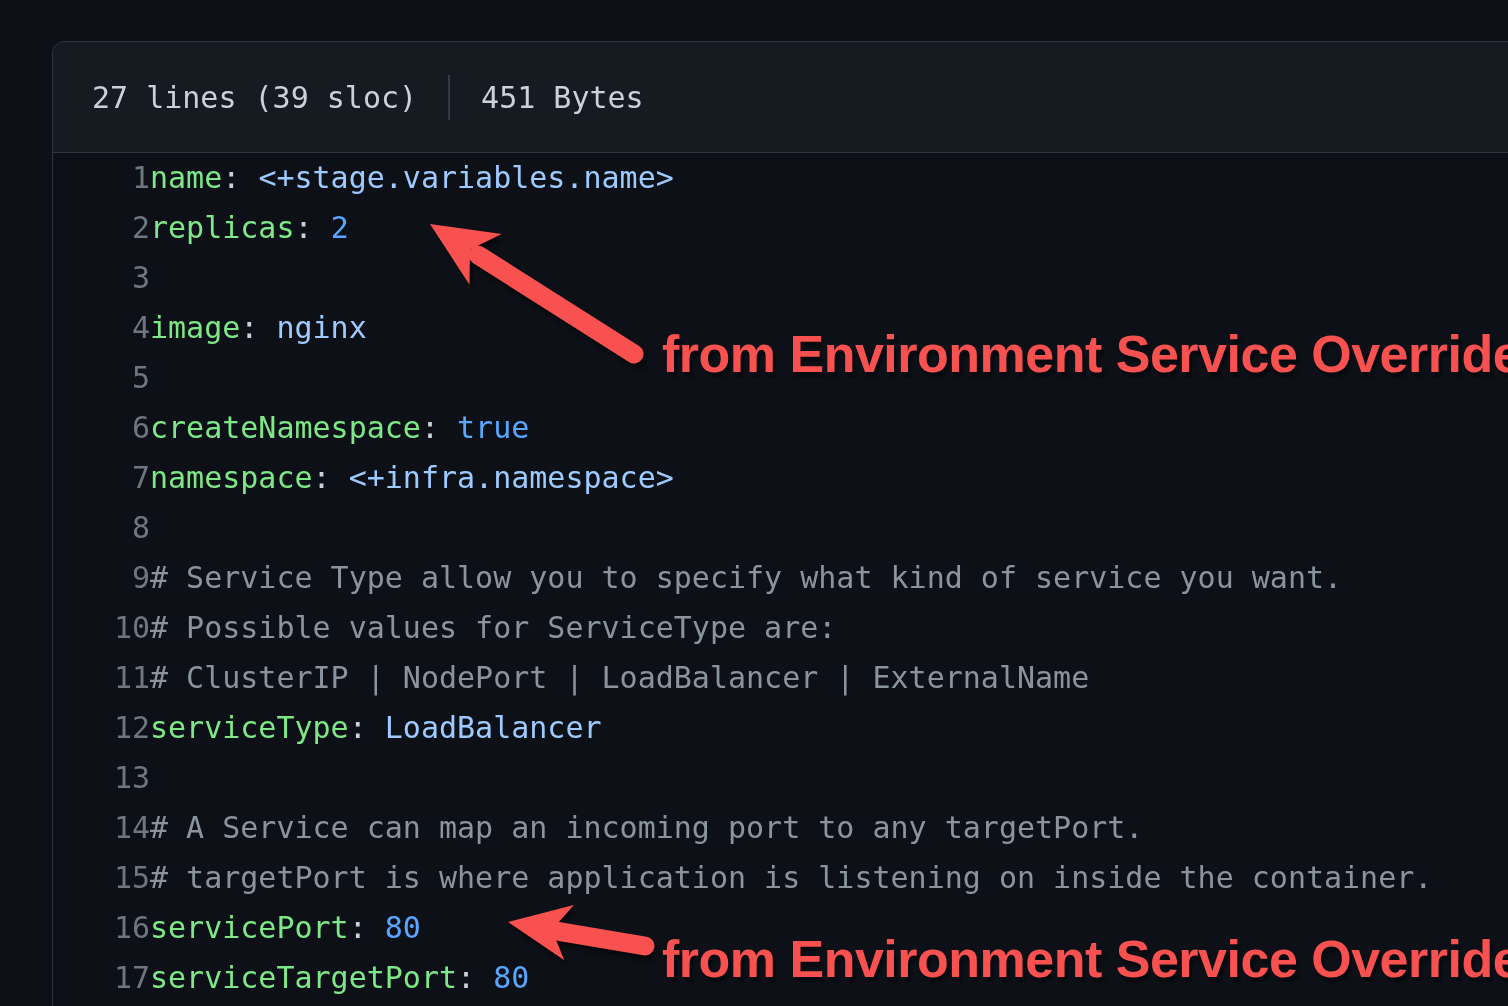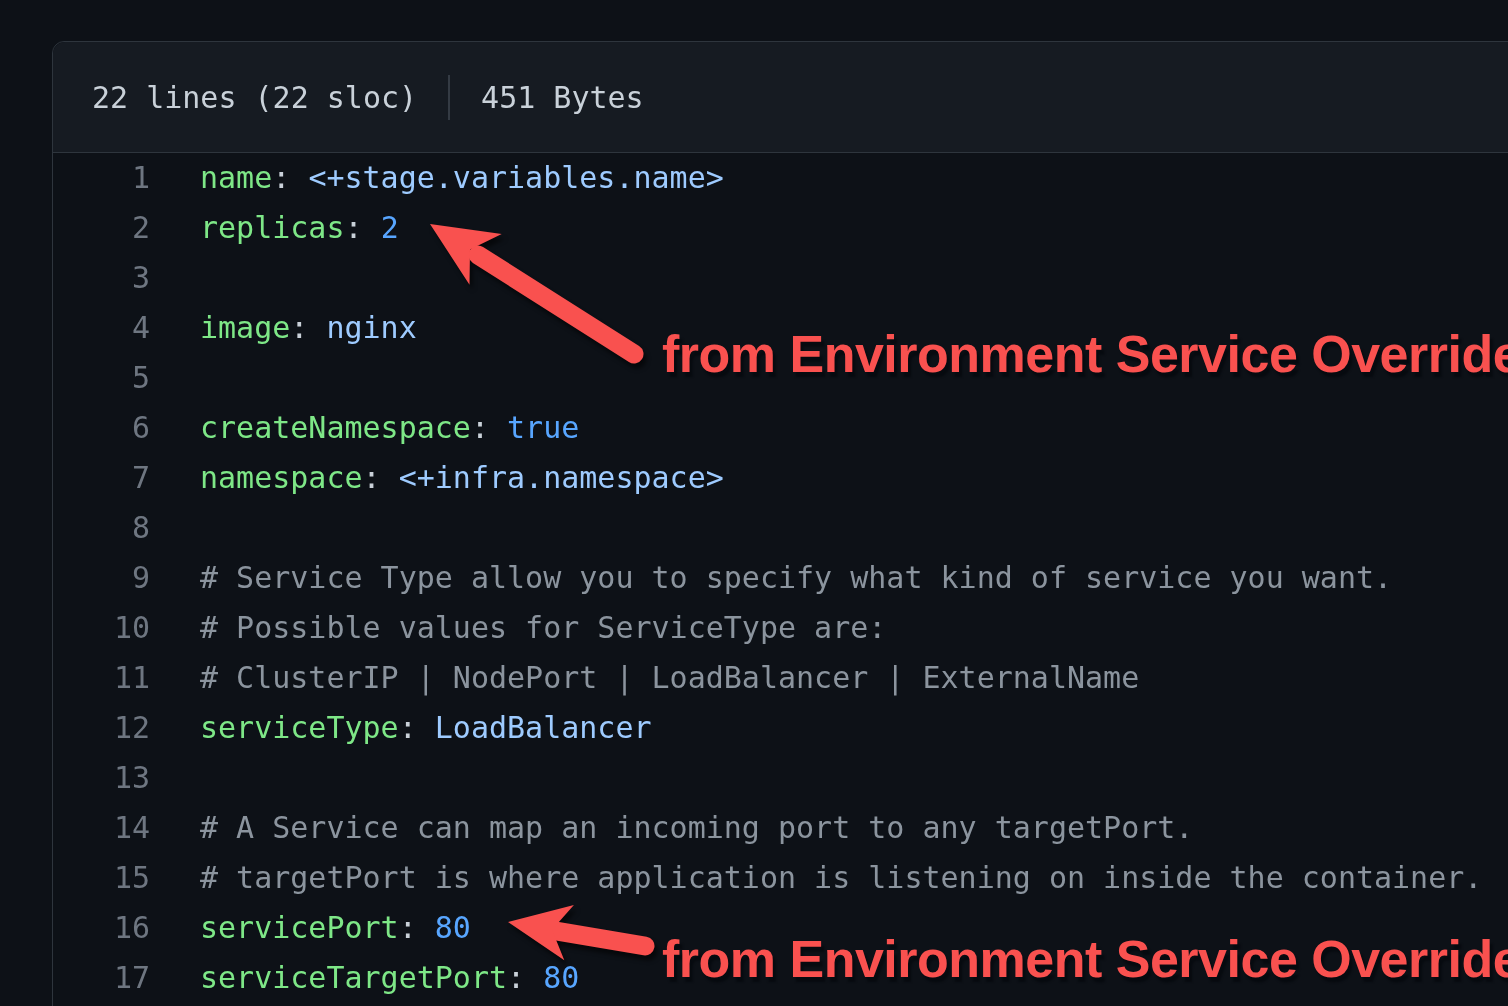--- a/index.html
+++ b/index.html
@@ -55,21 +55,20 @@
     display: flex;
     height: 50px;
   }
   .ln {
     flex: 0 0 97px;
     text-align: right;
     color: var(--ln-color, #6e7681);
     user-select: none;
   }
   .lc {
-    margin-left: 50px;
     color: #c9d1d9;
   }
   .tok-key     { color: var(--tok-key, #7ee787); }
   .tok-punct   { color: var(--tok-punct, #c9d1d9); }
   .tok-str     { color: var(--tok-str, #9ecbff); }
   .tok-const   { color: var(--tok-const, #58a6ff); }
   .tok-comment { color: var(--tok-comment, #8b949e); }
 
   
   .annotation-layer {
@@ -97,21 +96,21 @@
     white-space: nowrap;
   }
   .callout-1 { left: 662px; top: 332px; }
   .callout-2 { left: 662px; top: 937px; }
 </style>
 </head>
 <body>
 
 <div class="panel">
   <div class="file-header">
-    <span>22 lines (22 sloc)</span>
+    <span>27 lines (39 sloc)</span>
     <span class="header-divider"></span>
     <span>451 Bytes</span>
   </div>
   <div class="code-blob" id="code-blob"><div class="code-row"><span class="ln">1</span><span class="lc"><span class="tok-key">name</span><span class="tok-punct">: </span><span class="tok-str">&lt;+stage.variables.name&gt;</span></span></div><div class="code-row"><span class="ln">2</span><span class="lc"><span class="tok-key">replicas</span><span class="tok-punct">: </span><span class="tok-const">2</span></span></div><div class="code-row"><span class="ln">3</span><span class="lc"></span></div><div class="code-row"><span class="ln">4</span><span class="lc"><span class="tok-key">image</span><span class="tok-punct">: </span><span class="tok-str">nginx</span></span></div><div class="code-row"><span class="ln">5</span><span class="lc"></span></div><div class="code-row"><span class="ln">6</span><span class="lc"><span class="tok-key">createNamespace</span><span class="tok-punct">: </span><span class="tok-const">true</span></span></div><div class="code-row"><span class="ln">7</span><span class="lc"><span class="tok-key">namespace</span><span class="tok-punct">: </span><span class="tok-str">&lt;+infra.namespace&gt;</span></span></div><div class="code-row"><span class="ln">8</span><span class="lc"></span></div><div class="code-row"><span class="ln">9</span><span class="lc"><span class="tok-comment"># Service Type allow you to specify what kind of service you want.</span></span></div><div class="code-row"><span class="ln">10</span><span class="lc"><span class="tok-comment"># Possible values for ServiceType are:</span></span></div><div class="code-row"><span class="ln">11</span><span class="lc"><span class="tok-comment"># ClusterIP | NodePort | LoadBalancer | ExternalName</span></span></div><div class="code-row"><span class="ln">12</span><span class="lc"><span class="tok-key">serviceType</span><span class="tok-punct">: </span><span class="tok-str">LoadBalancer</span></span></div><div class="code-row"><span class="ln">13</span><span class="lc"></span></div><div class="code-row"><span class="ln">14</span><span class="lc"><span class="tok-comment"># A Service can map an incoming port to any targetPort.</span></span></div><div class="code-row"><span class="ln">15</span><span class="lc"><span class="tok-comment"># targetPort is where application is listening on inside the container.</span></span></div><div class="code-row"><span class="ln">16</span><span class="lc"><span class="tok-key">servicePort</span><span class="tok-punct">: </span><span class="tok-const">80</span></span></div><div class="code-row"><span class="ln">17</span><span class="lc"><span class="tok-key">serviceTargetPort</span><span class="tok-punct">: </span><span class="tok-const">80</span></span></div></div>
 </div>
 
 <svg class="annotation-layer" width="1508" height="1006" viewBox="0 0 1508 1006">
   <g class="arrow">
     <line x1="634" y1="354" x2="478" y2="255"></line>
     <path d="M 430,224 L 501.7,234.1 L 470,249.5 L 469.5,284.7 Z"></path>

